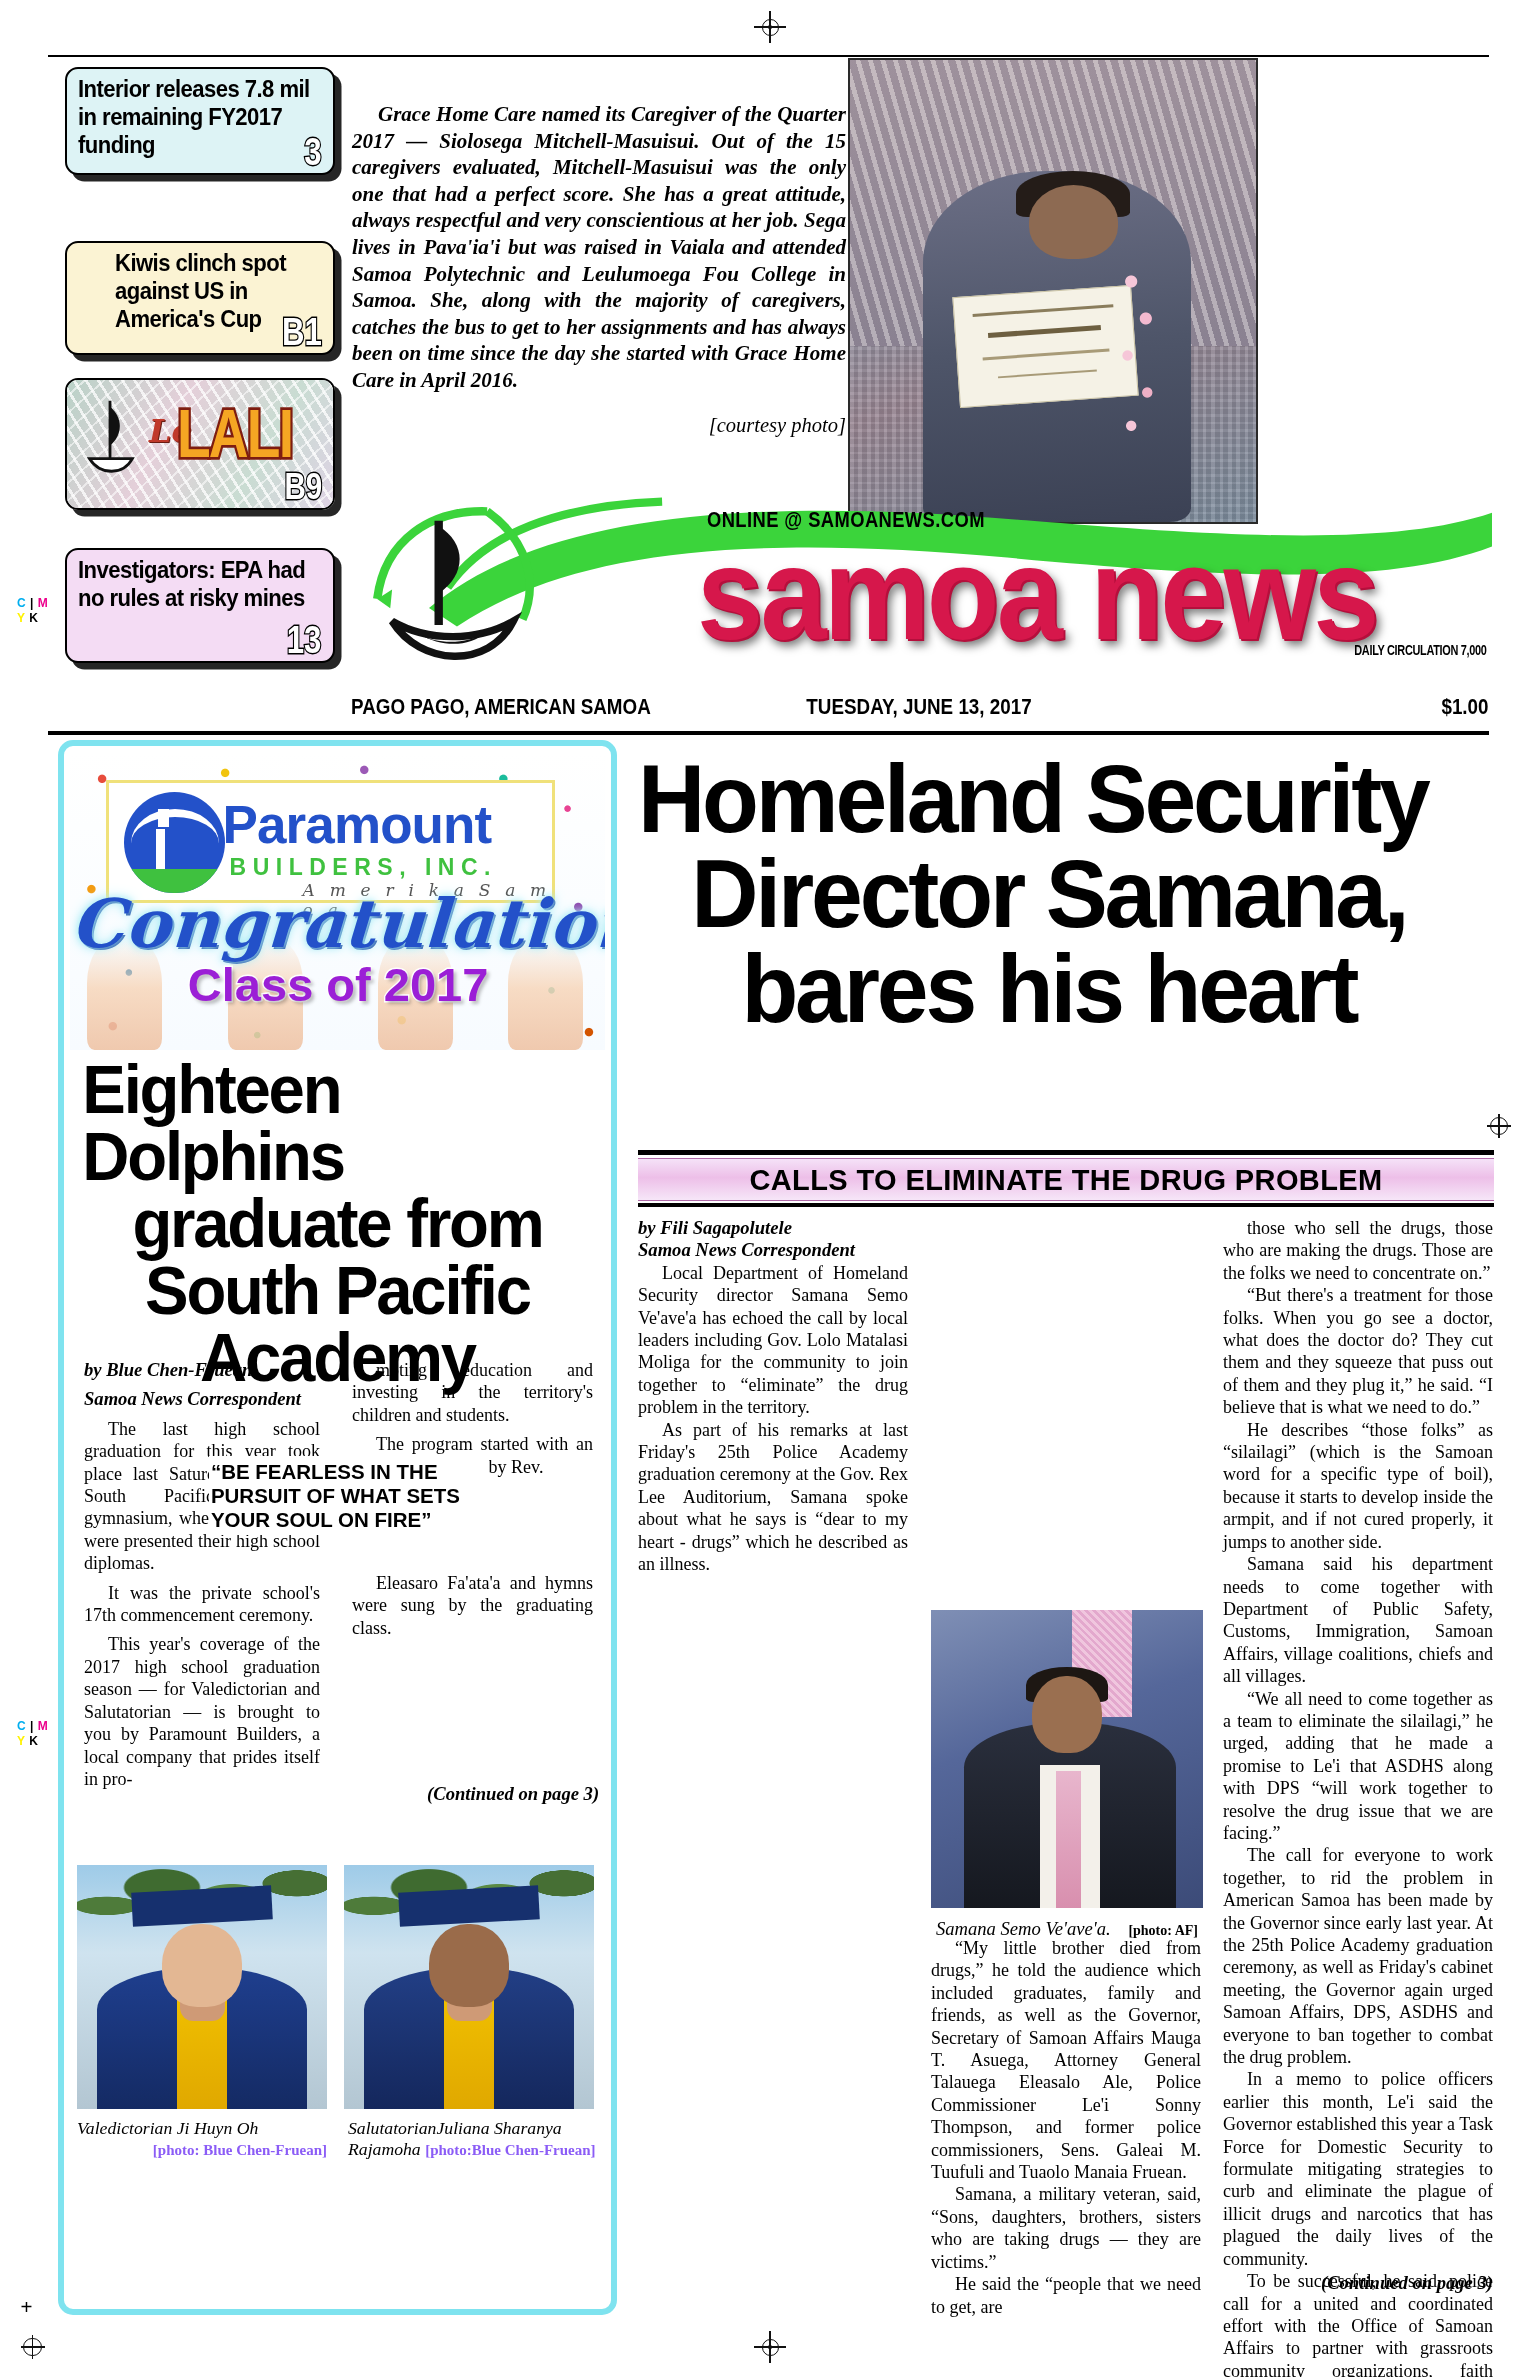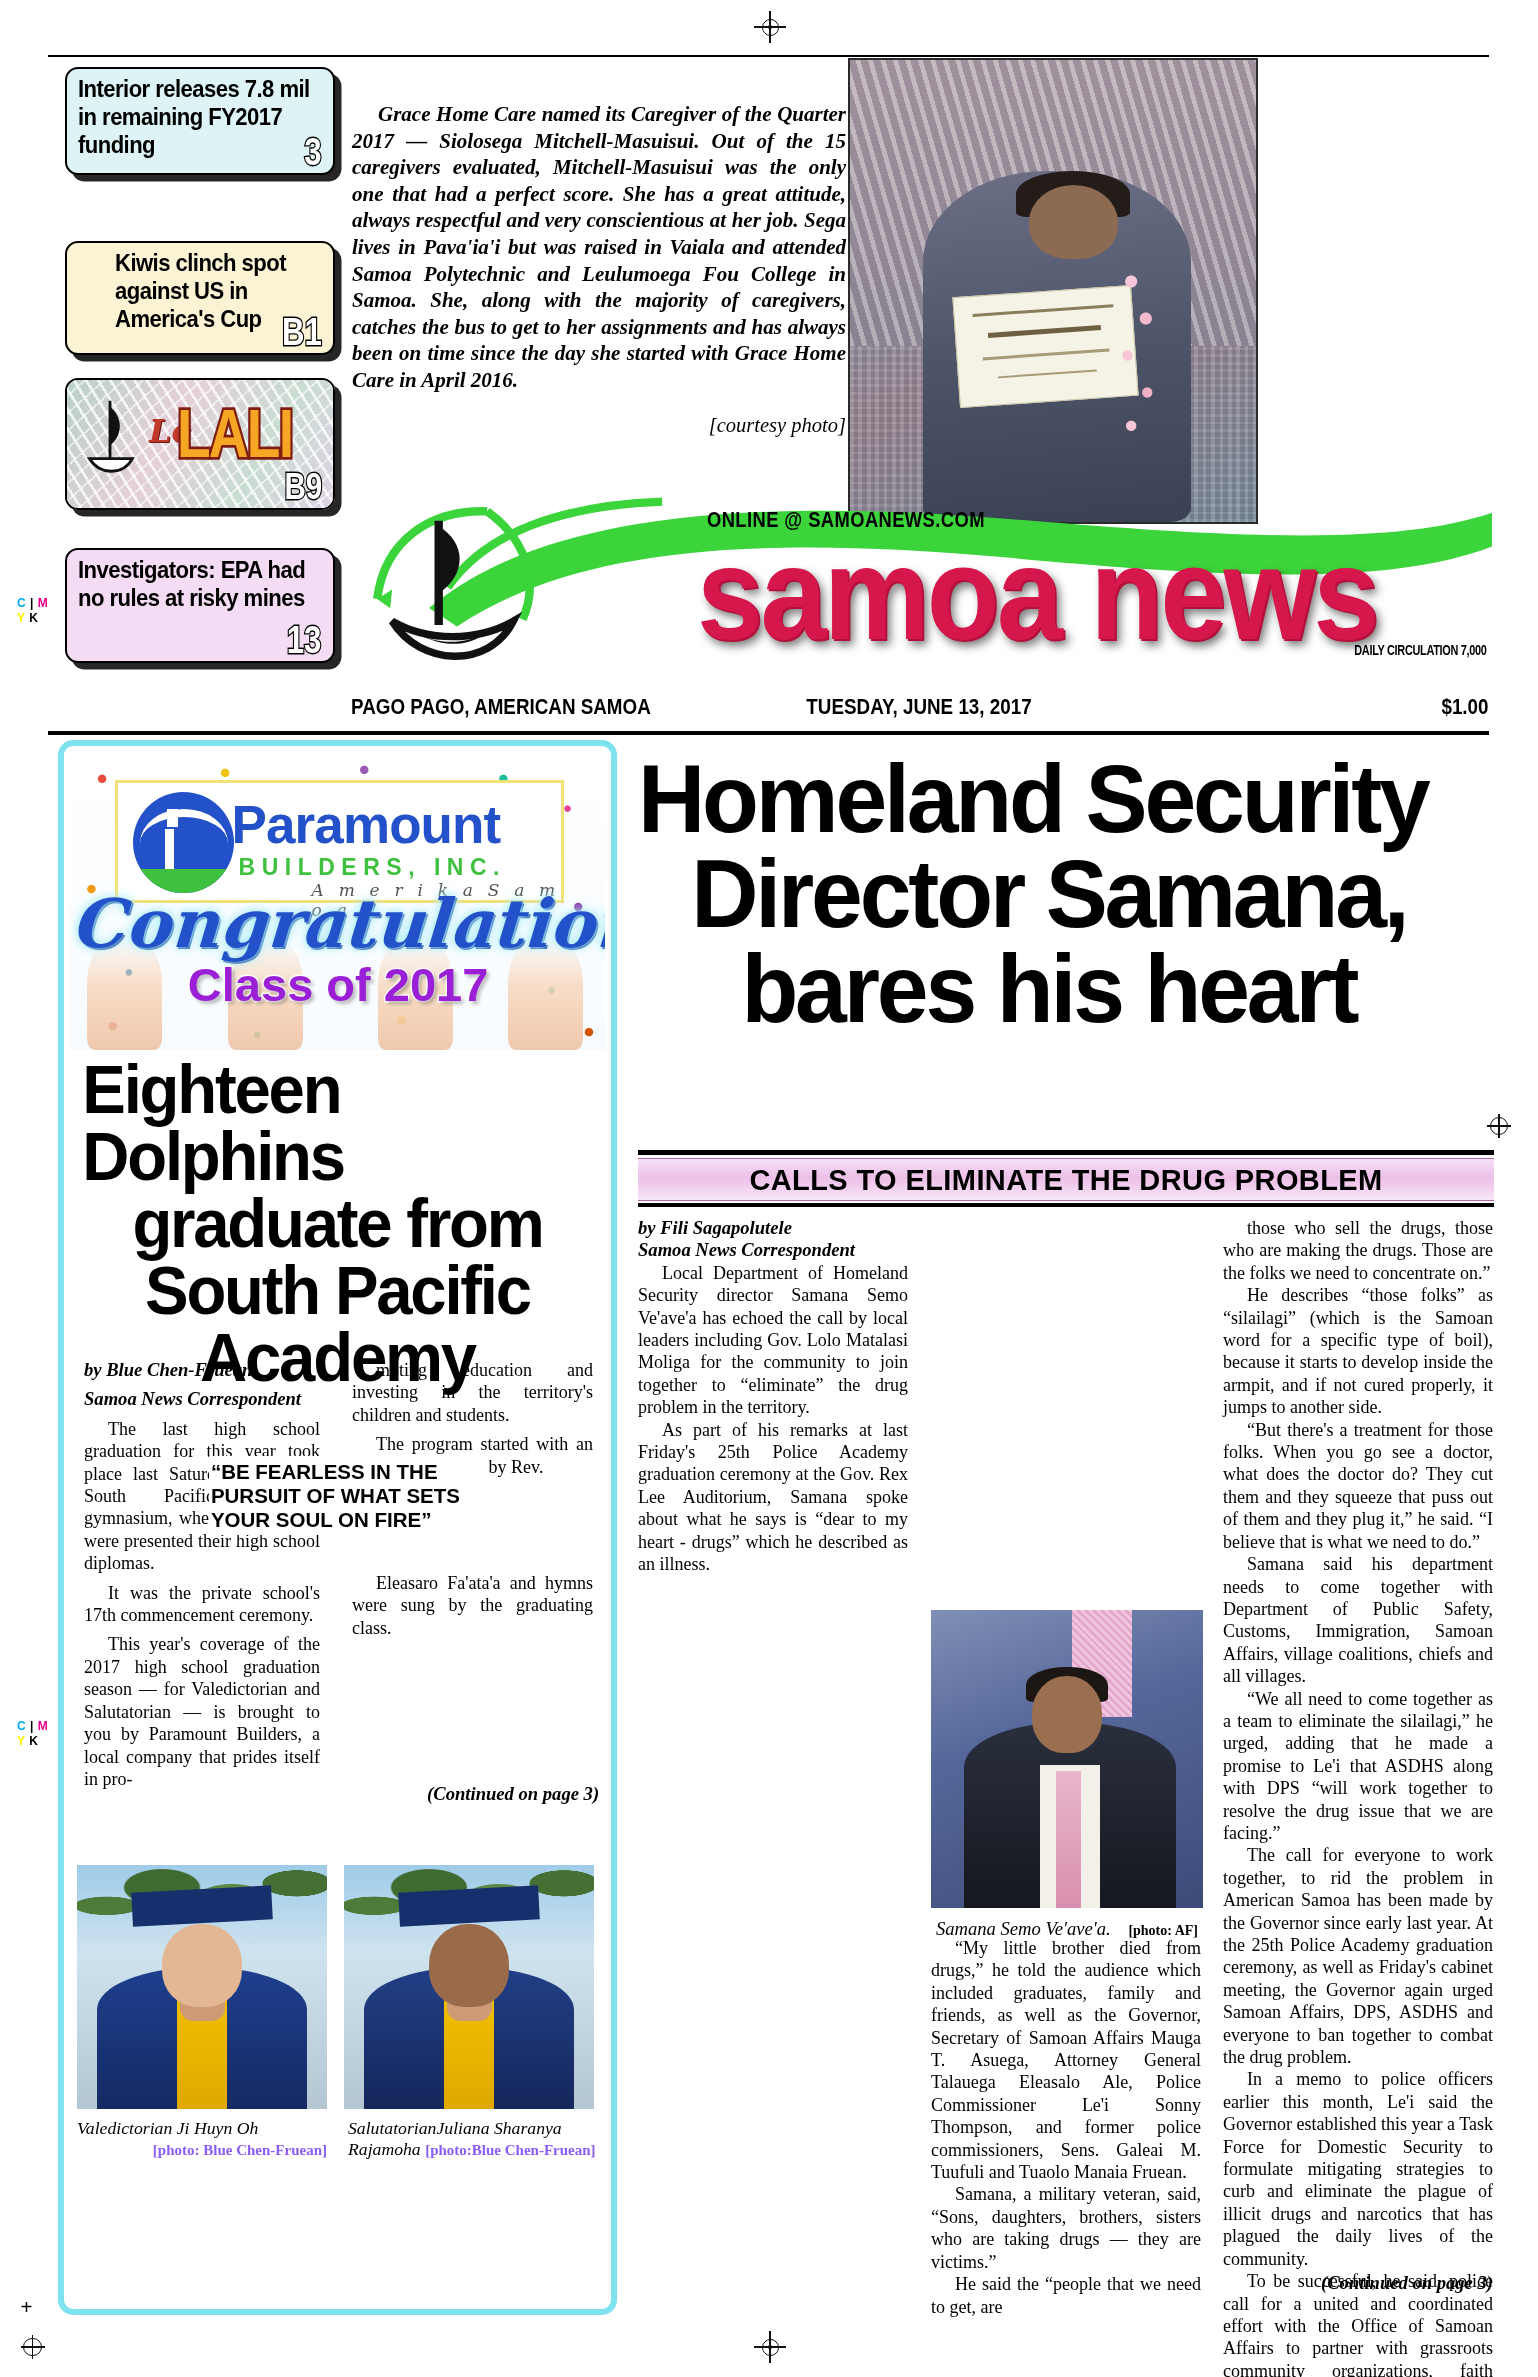--- a/index.html
+++ b/index.html
@@ -275,21 +275,21 @@
       radial-gradient(circle at 11% 74%, #2980b9 0 2.8px, transparent 3.7px),
       radial-gradient(circle at 8% 92%, #c0392b 0 3.7px, transparent 4.7px),
       radial-gradient(circle at 95% 52%, #8e44ad 0 3.7px, transparent 4.7px),
       radial-gradient(circle at 90% 80%, #16a085 0 2.8px, transparent 3.7px),
       radial-gradient(circle at 97% 94%, #d35400 0 3.7px, transparent 4.7px),
       radial-gradient(circle at 35% 95%, #2ecc71 0 2.8px, transparent 3.7px),
       radial-gradient(circle at 62% 90%, #f1c40f 0 3.7px, transparent 4.7px),
       linear-gradient(180deg,#ffffff,#f7fbff);
   }
   #paramount-box {
-    position:absolute; left:45px; top:28px; width:449px; height:123px;
+    position:absolute; left:36px; top:28px; width:449px; height:123px;
     background:#fff; border:3.7px solid #f0e17a;
   }
   #pb-circle {
     position:absolute; left:15px; top:9.3px; width:101px; height:101px;
     border-radius:50%;
     background:#2351c9;
     overflow:hidden;
   }
   #pb-circle .roofline {
     position:absolute; left:7.5px; top:17px; width:88px; height:41px;
@@ -771,22 +771,22 @@
     <div class="story-col" id="story-col-2">
       <div style="height:392px"></div>
       <div style="height:328px"></div>
       <p>“My little brother died from drugs,” he told the audience which included graduates, family and friends, as well as the Governor, Secretary of Samoan Affairs Mauga T. Asuega, Attorney General Talauega Eleasalo Ale, Police Commissioner Le'i Sonny Thompson, and former police commissioners, Sens. Galeai M. Tuufuli and Tuaolo Manaia Fruean.</p>
       <p>Samana, a military veteran, said, “Sons, daughters, brothers, sisters who are taking drugs — they are victims.”</p>
       <p>He said the “people that we need to get, are</p>
     </div>
 
     <div class="story-col" id="story-col-3">
       <p>those who sell the drugs, those who are making the drugs. Those are the folks we need to concentrate on.”</p>
+      <p>“But there's a treatment for those folks. When you go see a doctor, what does the doctor do? They cut them and they squeeze that puss out of them and they plug it,” he said. “I believe that is what we need to do.”</p>
       <p>He describes “those folks” as “silailagi” (which is the Samoan word for a specific type of boil), because it starts to develop inside the armpit, and if not cured properly, it jumps to another side.</p>
-      <p>“But there's a treatment for those folks. When you go see a doctor, what does the doctor do? They cut them and they squeeze that puss out of them and they plug it,” he said. “I believe that is what we need to do.”</p>
       <p>Samana said his department needs to come together with Department of Public Safety, Customs, Immigration, Samoan Affairs, village coalitions, chiefs and all villages.</p>
       <p>“We all need to come together as a team to eliminate the silailagi,” he urged, adding that he made a promise to Le'i that ASDHS along with DPS “will work together to resolve the drug issue that we are facing.”</p>
       <p>The call for everyone to work together, to rid the problem in American Samoa has been made by the Governor since early last year. At the 25th Police Academy graduation ceremony, as well as Friday's cabinet meeting, the Governor again urged Samoan Affairs, DPS, ASDHS and everyone to ban together to combat the drug problem.</p>
       <p>In a memo to police officers earlier this month, Le'i said the Governor established this year a Task Force for Domestic Security to formulate mitigating strategies to curb and eliminate the plague of illicit drugs and narcotics that has plagued the daily lives of the community.</p>
       <p>To be successful, he said, police call for a united and coordinated effort with the Office of Samoan Affairs to partner with grassroots community organizations, faith based and non-governmental organizations to stand united with the law enforcement community to eliminate the systemic threat that drugs and narcotics impose on children and the family.</p>
     </div>
 
     <div id="samana-photo">
       <div class="room"></div>
         <div class="pinkpanel"></div>

